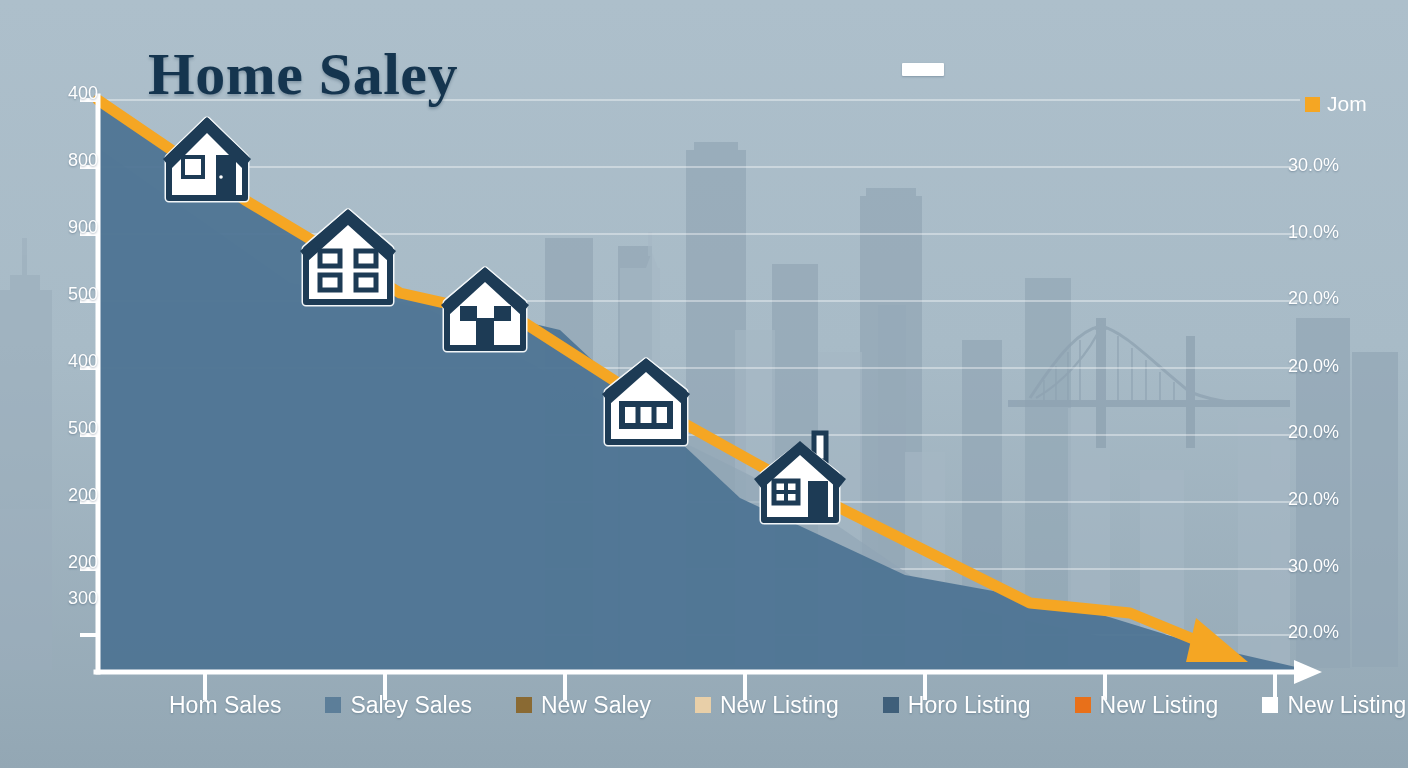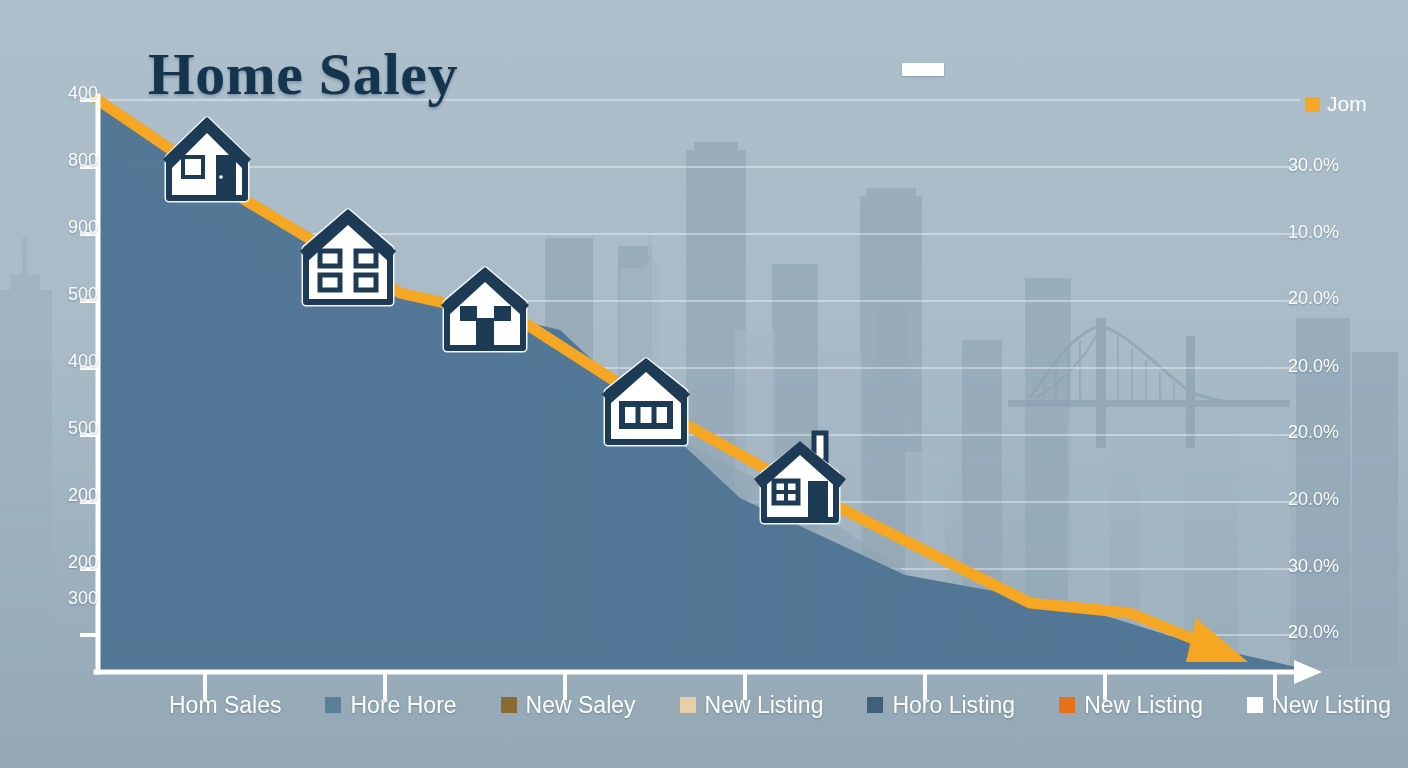--- a/index.html
+++ b/index.html
@@ -253,21 +253,21 @@
   <div class="tick right" style="top:489px">20.0%</div>
   <div class="tick right" style="top:556px">30.0%</div>
   <div class="tick right" style="top:622px">20.0%</div>
 
   <div id="bottom-legend">
       <div class="leg-item">
         <span>Hom Sales</span>
       </div>
       <div class="leg-item">
         <span class="leg-sw" style="background: rgb(92, 126, 153);"></span>
-        <span>Hore Hore</span>
+        <span>Saley Sales</span>
       </div>
       <div class="leg-item">
         <span class="leg-sw" style="background: rgb(138, 106, 51);"></span>
         <span>New Saley</span>
       </div>
       <div class="leg-item">
         <span class="leg-sw" style="background: rgb(232, 207, 168);"></span>
         <span>New Listing</span>
       </div>
       <div class="leg-item">

